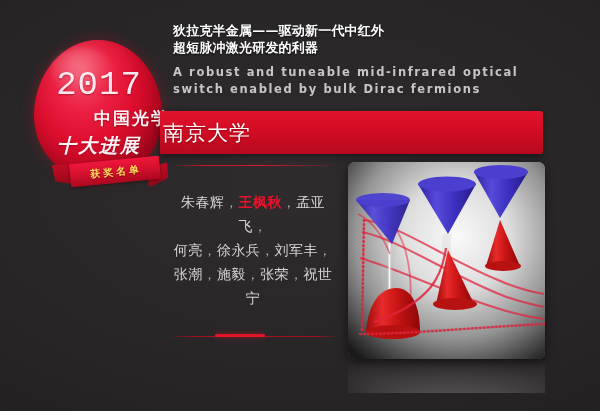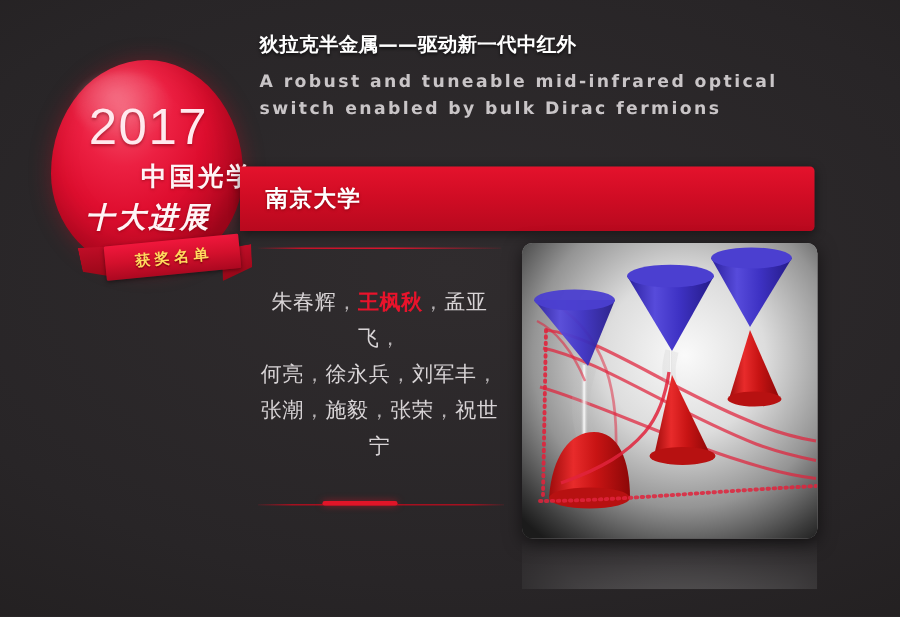--- a/index.html
+++ b/index.html
@@ -59,21 +59,21 @@
     filter: blur(2px);
     pointer-events: none;
   }
 
   .badge-year {
     position: absolute;
     left: 0;
     top: 28px;
     width: 142px;
     text-align: center;
-    font-family: Liberation Sans, sans-serif;
+    font-family: Liberation Mono, monospace;
     font-size: 34px;
     font-weight: 300;
     letter-spacing: 1px;
     color: #ffe9ee;
     text-shadow: 0 1px 2px rgba(120,0,15,0.5);
     line-height: 1;
   }
 
   .badge-line1 {
     position: absolute;
@@ -178,23 +178,23 @@
     top: 111px;
     width: 383px;
     height: 43px;
     background: linear-gradient(180deg, #e4122c 0%, #d00c24 48%, #b8091e 100%);
     border-radius: 0 3px 3px 0;
     box-shadow: 0 2px 7px rgba(0,0,0,0.45);
     display: flex;
     align-items: center;
   }
   .inst-name {
-    margin-left: 17px;
-    font-size: 15px;
-    font-weight: 700;
+    margin-left: 3px;
+    font-size: 21px;
+    font-weight: 400;
     color: #ffffff;
     letter-spacing: 1px;
     text-shadow: 0 1px 2px rgba(100,0,10,0.6);
   }
 
   
   .rule-top {
     position: absolute;
     left: 172px;
     top: 165px;
@@ -283,20 +283,21 @@
     <div class="ribbon-tail-l"></div>
     <div class="ribbon-tail-r"></div>
     <div class="ribbon">
       <span class="ribbon-text">获奖名单</span>
     </div>
   </div>
 
   <div class="title-block">
     <div class="title-cn">
       <div>狄拉克半金属——驱动新一代中红外</div>
+      <div>超短脉冲激光研发的利器</div>
     </div>
     <div class="title-en">
       <div>A robust and tuneable mid-infrared optical</div>
       <div>switch enabled by bulk Dirac fermions</div>
     </div>
   </div>
 
   <div class="inst-bar">
     <span class="inst-name">南京大学</span>
   </div>

